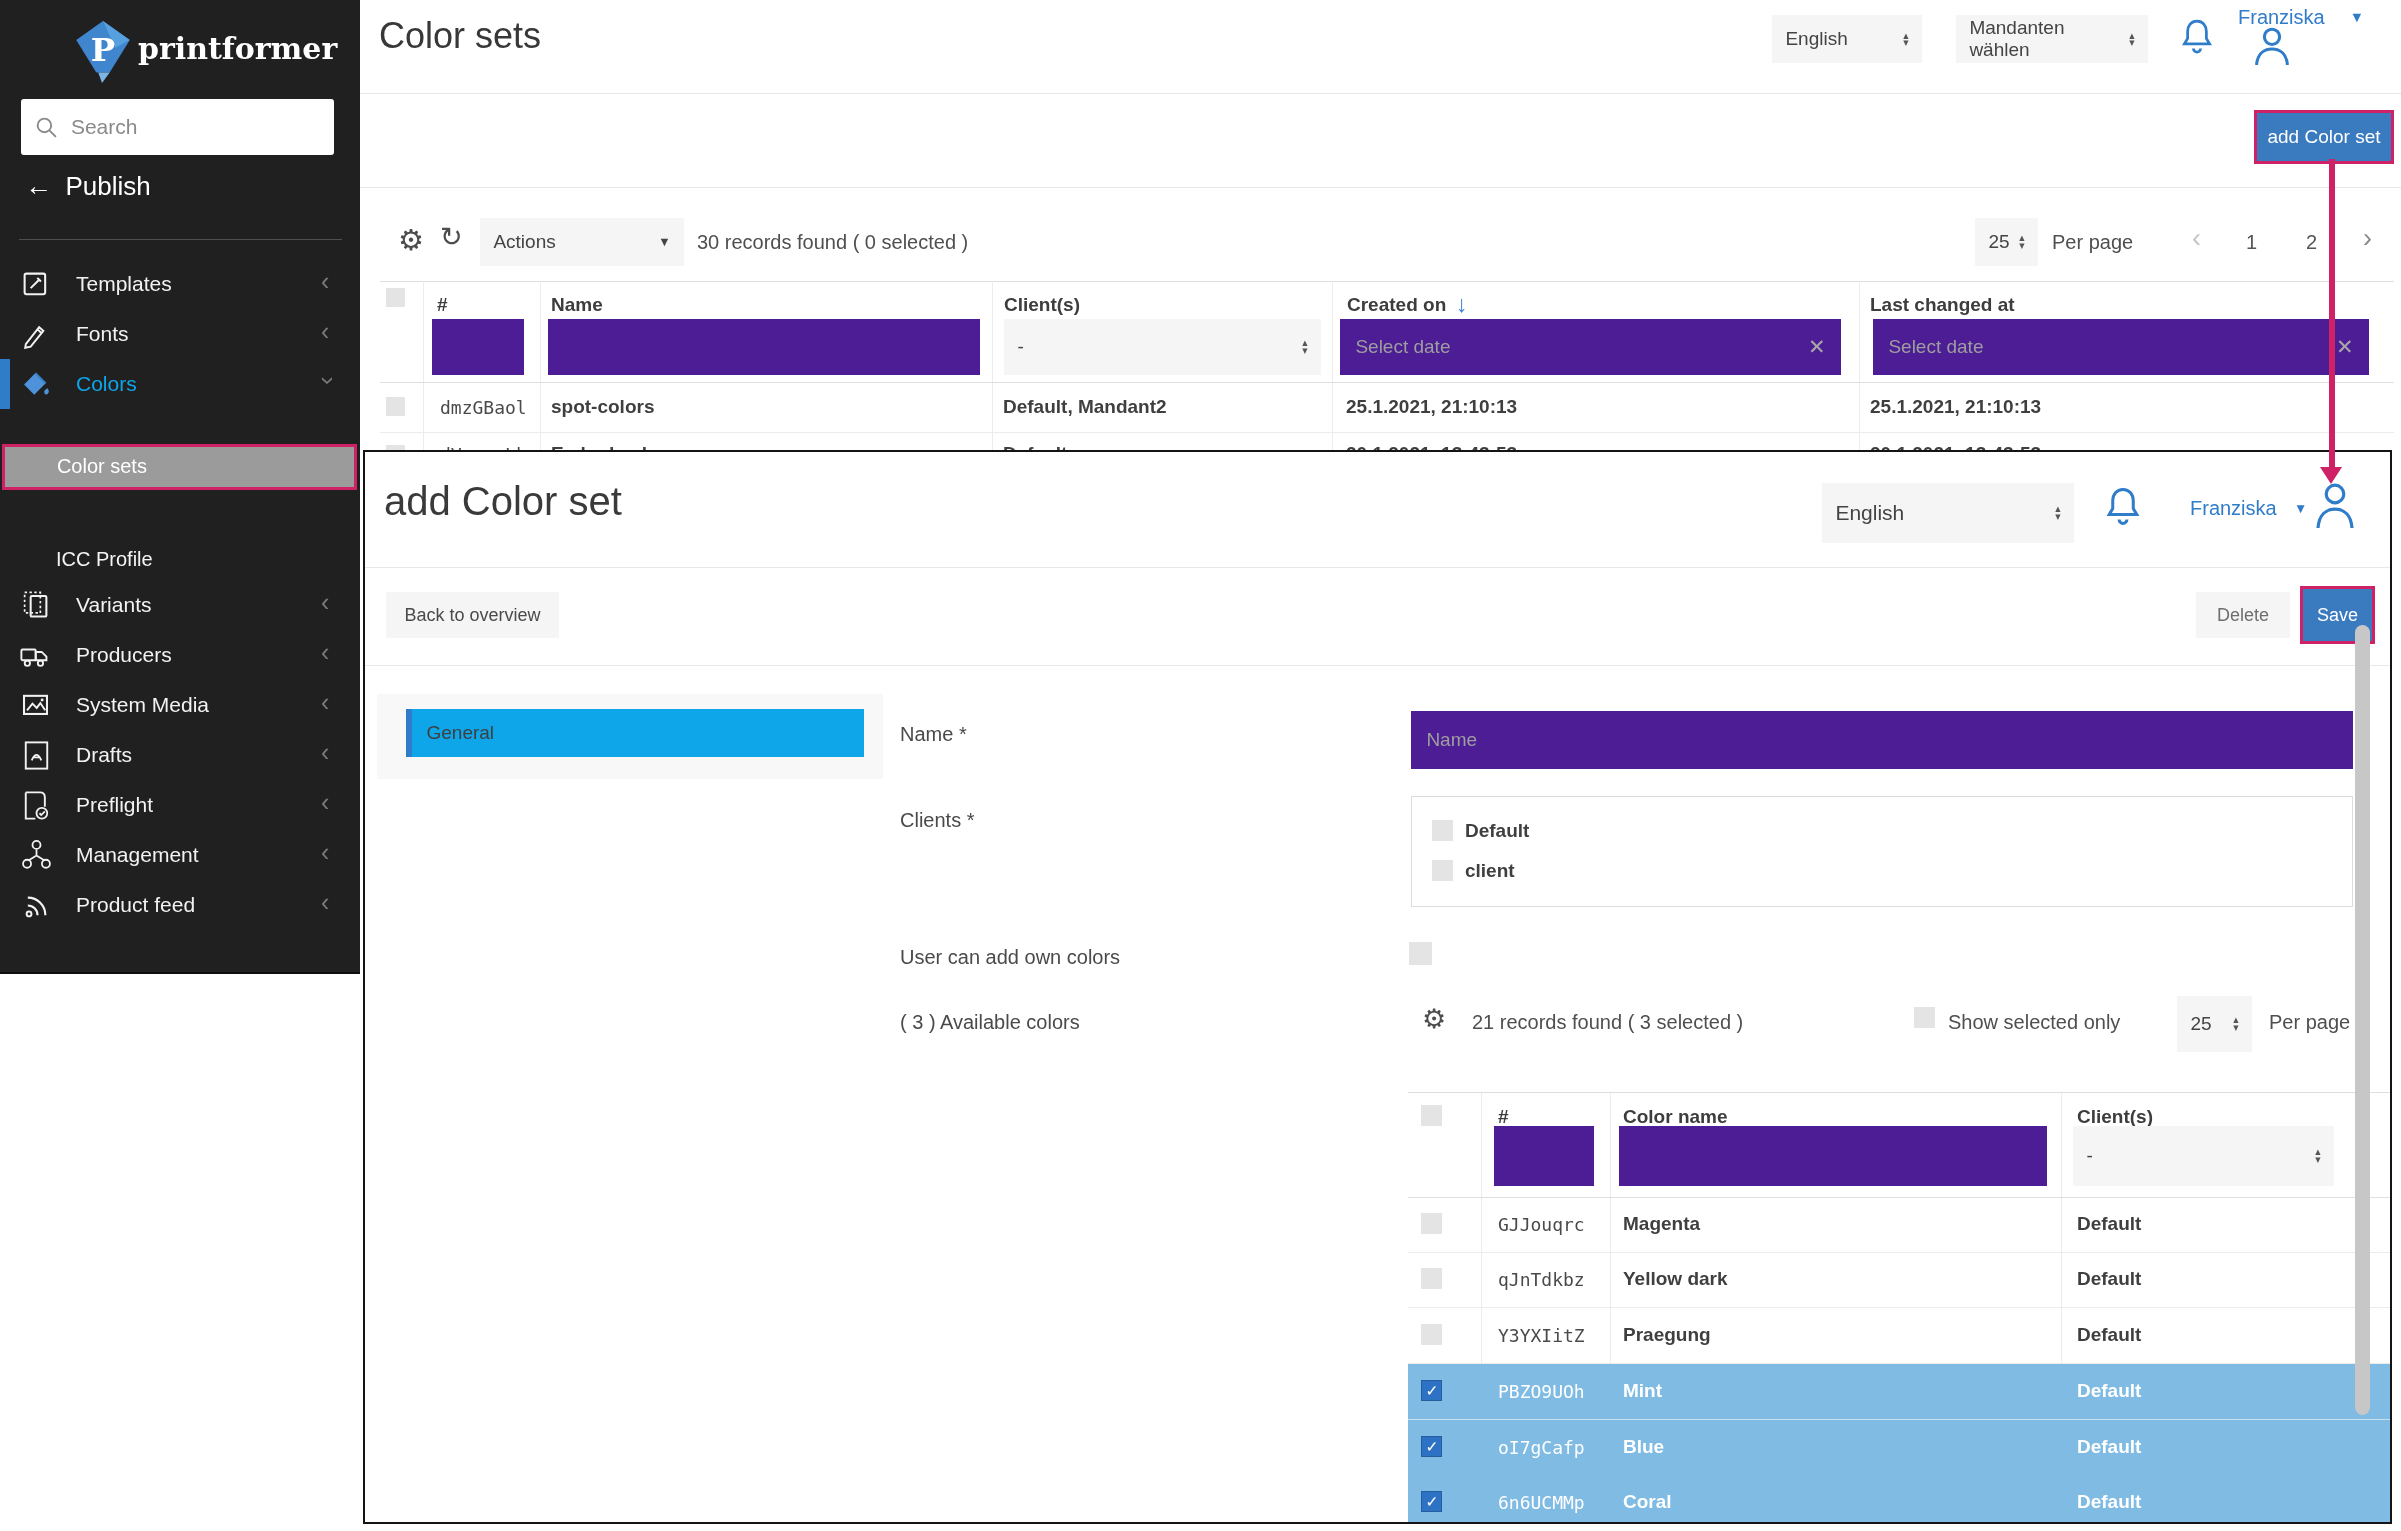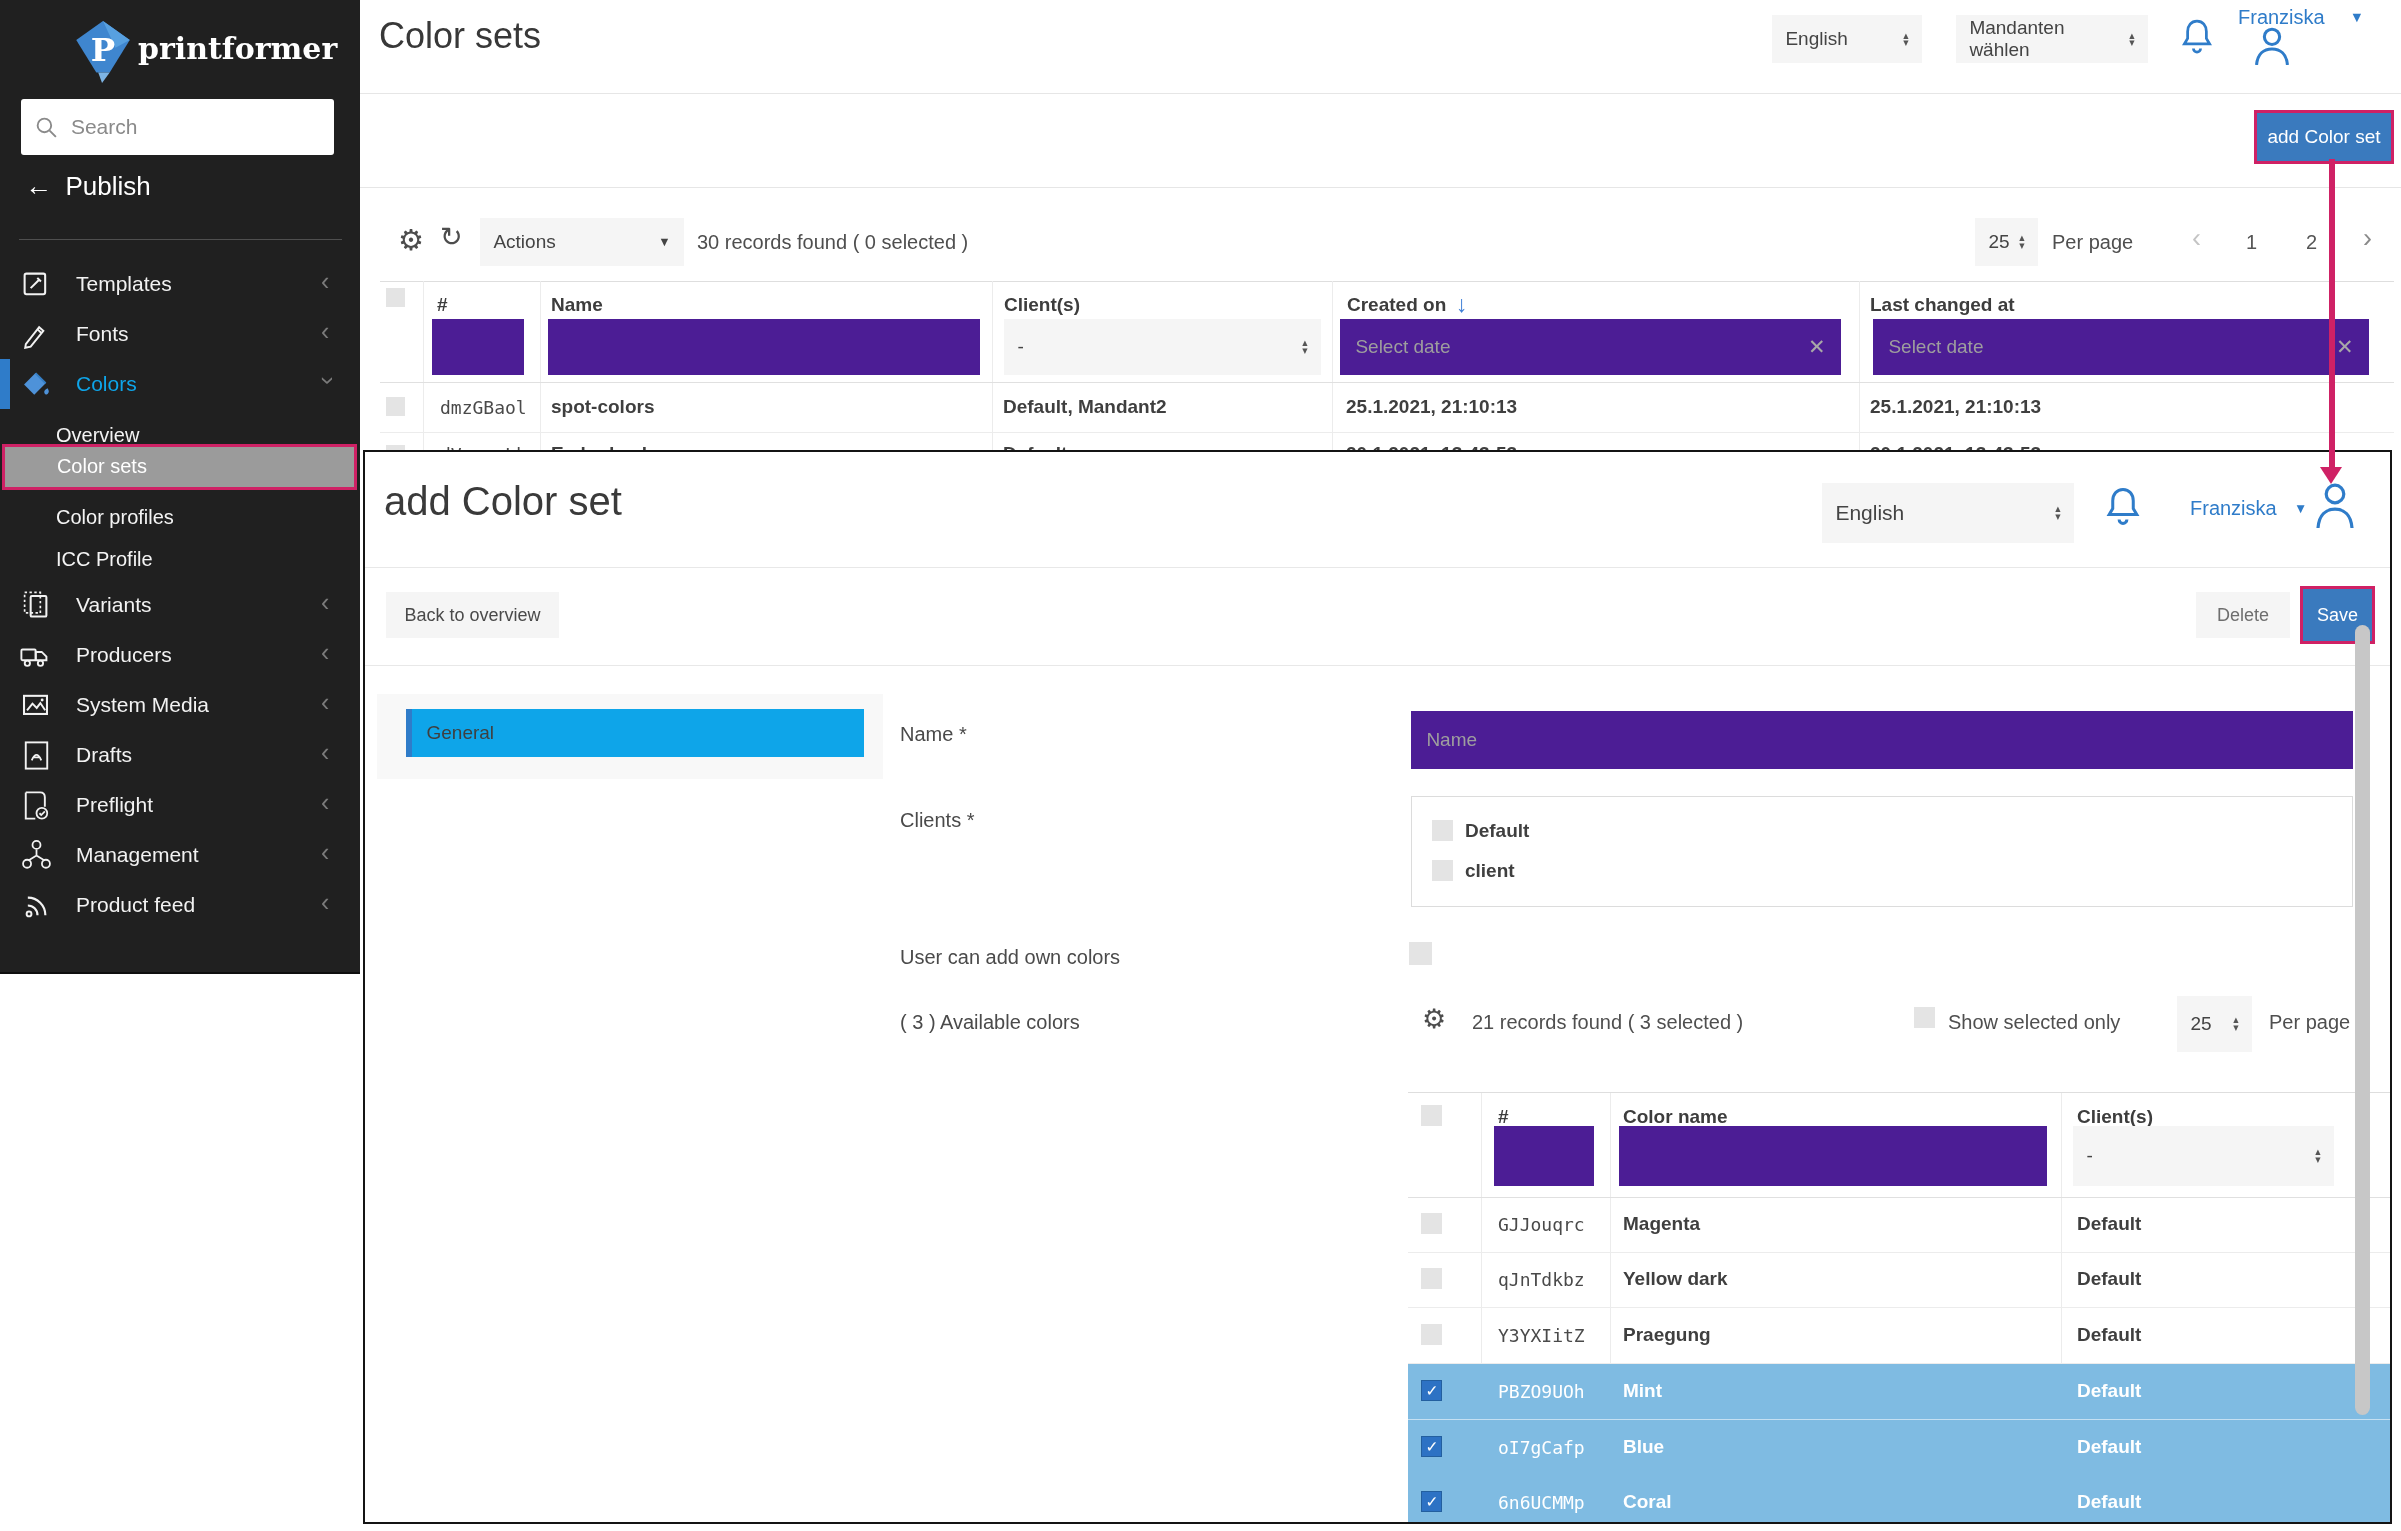--- a/index.html
+++ b/index.html
@@ -86,28 +86,22 @@
       <div class="abs" style="left:0;top:0;width:9.6px;height:50px;background:#2f7cc9"></div>
       <svg class="abs" style="left:19px;top:8.6px" width="33" height="33" viewBox="0 0 26 26">
         <path d="M4 13 L13 4 L21 12 L12 21 Z" fill="#4e92d9"></path>
         <path d="M13 4 L21 12" stroke="#357ec5" stroke-width="1.5"></path>
         <path d="M22.5 16 q2 3 0 4.4 q-2 1.4 -2.6 -1 q-.4 -1.8 2.6 -3.4z" fill="#4e92d9"></path>
       </svg>
       <span class="navlabel abs" style="left:56px;top:12.5px;color:#0ea5e9">Colors</span>
       <span class="chev abs" style="left:321px;top:11.5px;transform:rotate(-90deg)">‹</span>
     </div>
 
-    <div class="abs" style="left:0;top:413px;width:360px;height:42px">
-      <span class="sublabel abs" style="left:56px;top:10.6px">Overview</span>
-    </div>
     <div class="abs" style="left:1.9px;top:444px;width:355px;height:46px;background:#9b9b9b;border:3.8px solid #cf2165;box-sizing:border-box">
       <span class="sublabel abs" style="left:52px;top:7.7px;color:#fff">Color sets</span>
-    </div>
-    <div class="abs" style="left:0;top:498px;width:360px;height:42px">
-      <span class="sublabel abs" style="left:56px;top:7.7px">Color profiles</span>
     </div>
     <div class="abs" style="left:0;top:540px;width:360px;height:42px">
       <span class="sublabel abs" style="left:56px;top:7.7px">ICC Profile</span>
     </div>
 
     <div class="abs" style="left:0;top:580px;width:360px;height:50px">
       <svg class="abs" style="left:21px;top:9.6px" width="29" height="29" viewBox="0 0 24 24">
         <rect x="3" y="2" width="13" height="17" fill="none" stroke="#f2f2f2" stroke-width="1.4" stroke-dasharray="2 2"></rect>
         <rect x="8" y="5" width="13" height="17" rx="1" fill="none" stroke="#f2f2f2" stroke-width="1.7"></rect>
       </svg>

